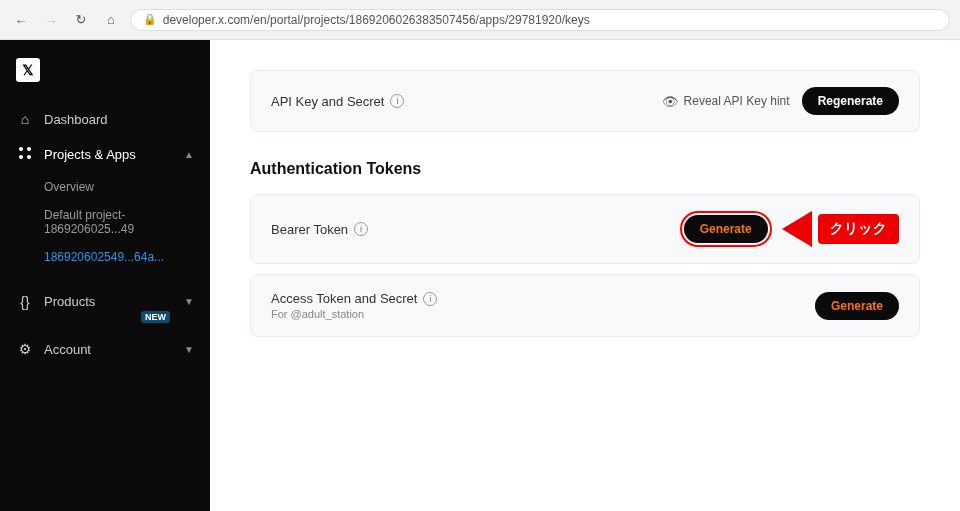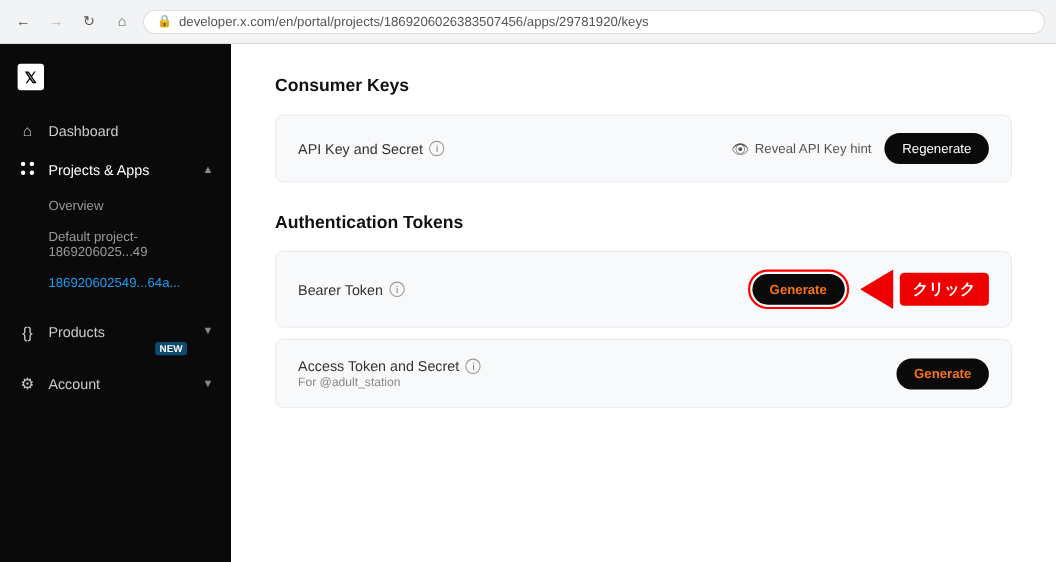--- a/index.html
+++ b/index.html
@@ -100,21 +100,21 @@
     .card-label { font-size: 13px; color: #333; flex: 1; display: flex; align-items: center; gap: 6px; }
     .card-actions { display: flex; align-items: center; gap: 12px; }
     .reveal-link {
       display: flex; align-items: center; gap: 5px; color: #555; font-size: 12px;
       cursor: pointer; text-decoration: none;
     }
     .eye-icon { font-size: 13px; }
 
     .btn-regen {
       background: #0a0a0a; color: white; border: none; border-radius: 20px;
-      padding: 7px 16px; font-size: 12px; font-weight: 400; cursor: pointer;
+      padding: 7px 16px; font-size: 12px; font-weight: 700; cursor: pointer;
     }
 
     .btn-generate {
       background: #0a0a0a; color: #f97316; border: none; border-radius: 20px;
       padding: 7px 16px; font-size: 12px; font-weight: 600; cursor: pointer;
     }
     .btn-generate.highlighted {
       outline: 2px solid red; outline-offset: 2px;
     }
 
@@ -208,21 +208,20 @@
       <div class="nav-item">
         <span class="nav-icon">⚙</span>
         <span class="nav-label">Account</span>
         <span class="chevron">▼</span>
       </div>
     </div>
   </nav>
 
   <main class="main-content">
 
-    <div class="section-title">Consumer Keys</div>
 
     <div class="card">
       <div class="card-label">
         <span>API Key and Secret</span>
         <span class="info-icon">i</span>
       </div>
       <div class="card-actions">
         <a class="reveal-link">
           <span class="eye-icon">👁</span>
           <span>Reveal API Key hint</span>

